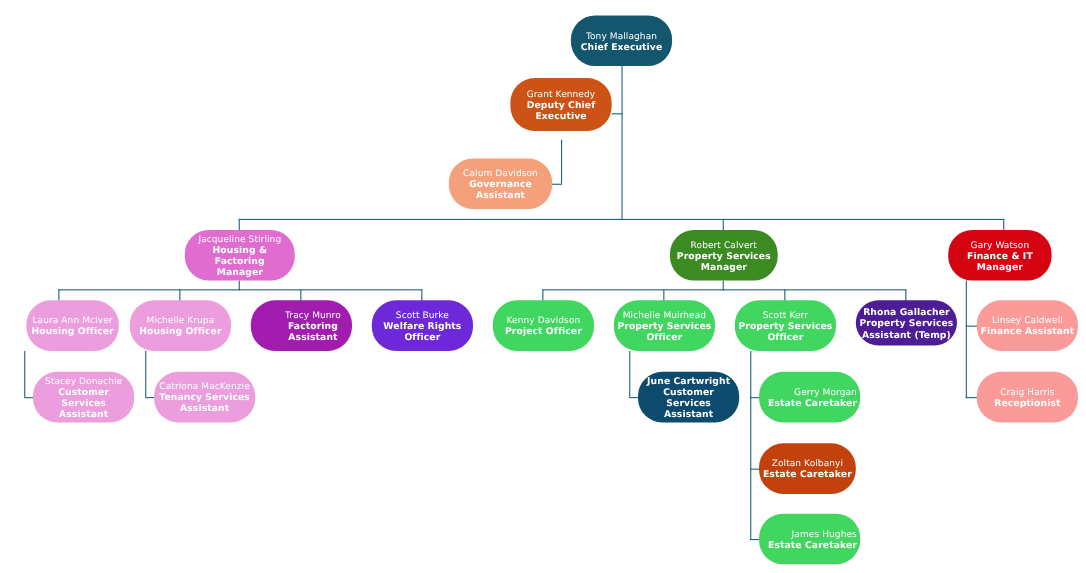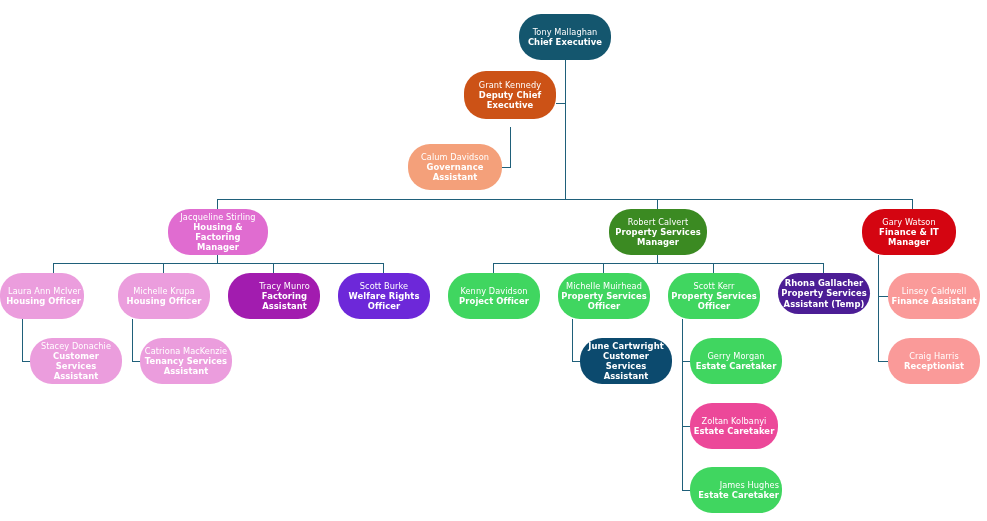--- a/index.html
+++ b/index.html
@@ -117,21 +117,21 @@
       <div class="node" style="left: 609px; top: 209px; width: 98px; height: 46px; background: rgb(59, 138, 34);">
         <div class="nm">Robert Calvert</div>
         <div class="ttl">Property Services</div>
         <div class="ttl">Manager</div>
       </div>
       <div class="node" style="left: 862px; top: 209px; width: 94px; height: 46px; background: rgb(212, 5, 17);">
         <div class="nm">Gary Watson</div>
         <div class="ttl">Finance &amp; IT</div>
         <div class="ttl">Manager</div>
       </div>
-      <div class="node" style="left: 0; top: 273px; width: 84px; height: 46px; background: rgb(235, 157, 221); align-items: flex-end;">
+      <div class="node" style="left: 24px; top: 273px; width: 84px; height: 46px; background: rgb(235, 157, 221);">
         <div class="nm">Laura Ann McIver</div>
         <div class="ttl">Housing Officer</div>
       </div>
       <div class="node" style="left: 118px; top: 273px; width: 92px; height: 46px; background: rgb(235, 157, 221);">
         <div class="nm">Michelle Krupa</div>
         <div class="ttl">Housing Officer</div>
       </div>
       <div class="node" style="left: 228px; top: 273px; width: 92px; height: 46px; background: #a21caf; padding-left: 24px;">
         <div class="nm">Tracy Munro</div>
         <div class="ttl">Factoring Assistant</div>
@@ -168,25 +168,25 @@
       <div class="node bold-name" style="left: 778px; top: 273px; width: 92px; height: 41px; background: #4c1d95;">
         <div class="nm">Rhona Gallacher</div>
         <div class="ttl">Property Services</div>
         <div class="ttl">Assistant (Temp)</div>
       </div>
       <div class="node bold-name" style="left: 580px; top: 338px; width: 92px; height: 46px; background: #0c4a6e;">
         <div class="nm">June Cartwright</div>
         <div class="ttl">Customer Services</div>
         <div class="ttl">Assistant</div>
       </div>
-      <div class="node" style="left: 690px; top: 338px; width: 92px; height: 46px; background: rgb(64, 214, 96);">
+      <div class="node" style="left: 690px; top: 338px; width: 92px; height: 46px; background: rgb(64, 214, 96); align-items: flex-end;">
         <div class="nm">Gerry Morgan</div>
         <div class="ttl">Estate Caretaker</div>
       </div>
-      <div class="node" style="left: 690px; top: 403px; width: 88px; height: 46px; background: #ec4899;">
+      <div class="node" style="left: 690px; top: 403px; width: 88px; height: 46px; background: #c2410c;">
         <div class="nm">Zoltan Kolbanyi</div>
         <div class="ttl">Estate Caretaker</div>
       </div>
       <div class="node" style="left: 690px; top: 467px; width: 92px; height: 46px; background: rgb(64, 214, 96); align-items: flex-end;">
         <div class="nm">James Hughes</div>
         <div class="ttl">Estate Caretaker</div>
       </div>
       <div class="node" style="left: 888px; top: 273px; width: 92px; height: 46px; background: rgb(250, 154, 153);">
         <div class="nm">Linsey Caldwell</div>
         <div class="ttl">Finance Assistant</div>

